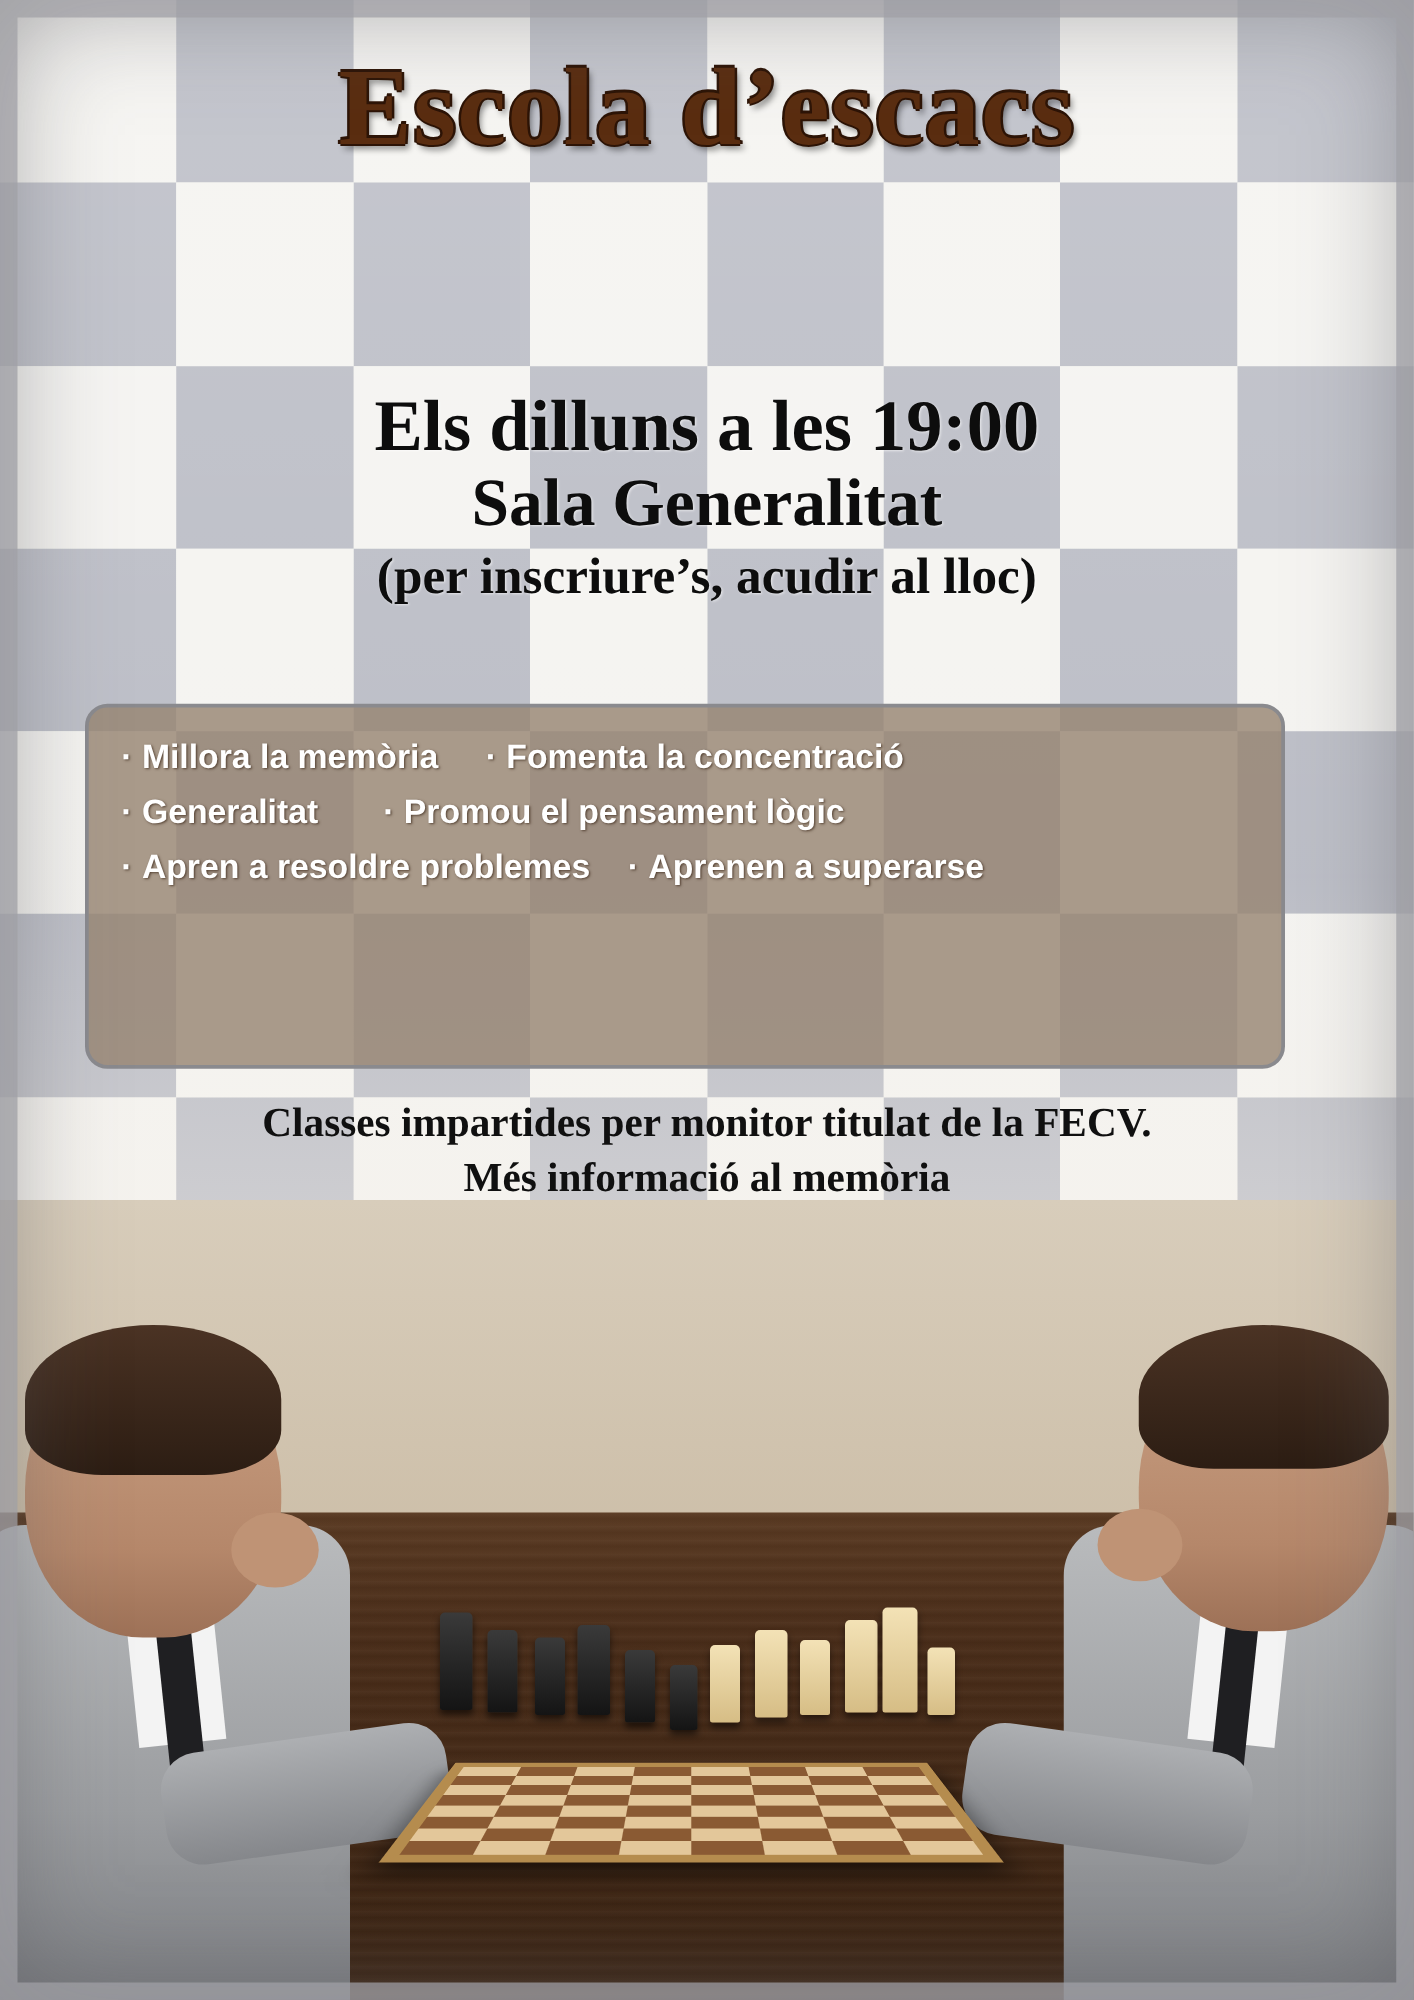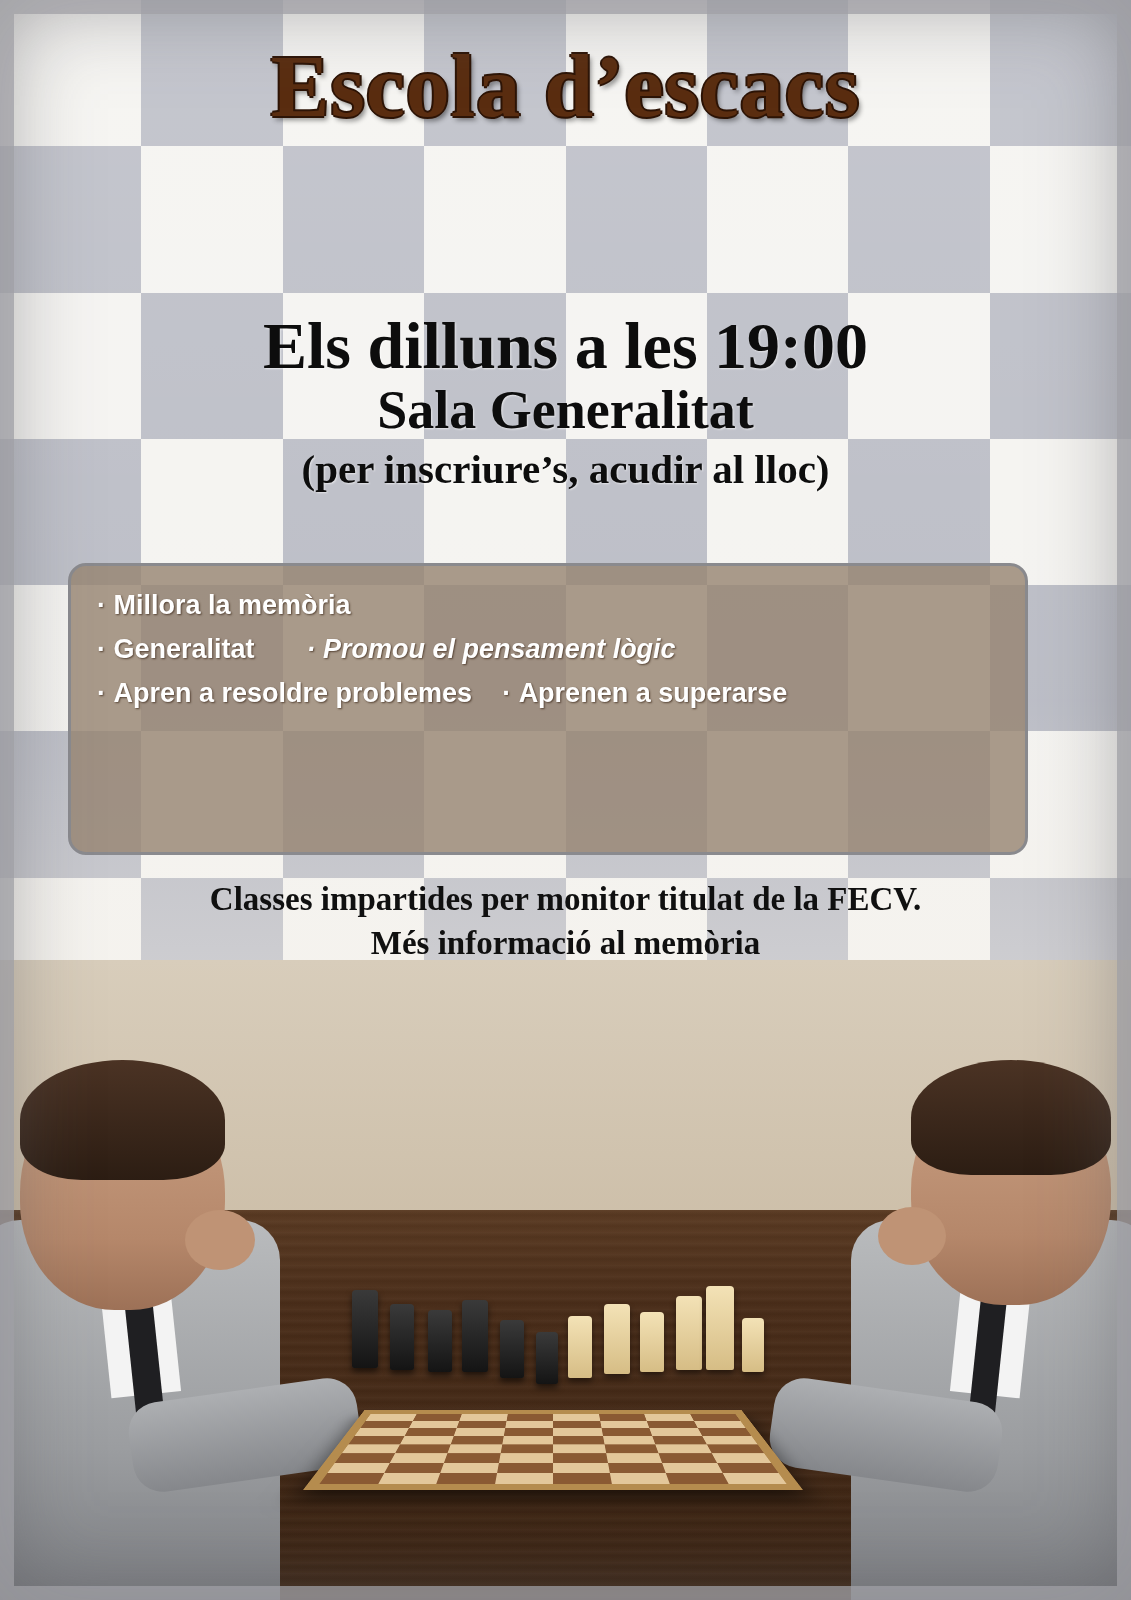--- a/index.html
+++ b/index.html
@@ -81,21 +81,21 @@
   .title-2 { font-size: 88px; margin-top: 6px; }
 
   .subtitle-block {
     position: absolute;
     left: 0; right: 0;
     top: 310px;
     text-align: center;
     color: #0d0d0d;
   }
   .sub-1 {
-    font-size: 66px;
+    font-size: 58px;
     font-weight: bold;
     line-height: 1.08;
     text-shadow: 1px 1px 2px rgba(255,255,255,0.6);
     font-family: Liberation Serif, serif;
   }
   .sub-2 {
     font-size: 54px;
     font-weight: bold;
     line-height: 1.1;
     text-shadow: 1px 1px 2px rgba(255,255,255,0.6);
@@ -131,21 +131,21 @@
   .benefit {
     font-size: 27px;
     font-weight: bold;
     white-space: nowrap;
     text-shadow: 1px 1px 2px rgba(60,40,25,0.75);
   }
   .benefit::before {
     content: "\00B7\00A0";
   }
   .gap-a { margin-left: 38px; }
-  .gap-b { margin-left: 52px; font-style: italic; }
+  .gap-b { margin-left: 52px; }
   .gap-c { margin-left: 30px; }
 
   
   .info {
     position: absolute;
     left: 0; right: 0;
     top: 878px;
     text-align: center;
     color: #101010;
   }
@@ -446,20 +446,21 @@
 
   <div class="subtitle-block">
     <div class="sub-1">Els dilluns a les 19:00</div>
     <div class="sub-2">Sala Generalitat</div>
     <div class="sub-3">(per inscriure’s, acudir al lloc)</div>
   </div>
 
   <div class="benefits">
     <div class="benefit-row">
       <span class="benefit">Millora la memòria</span>
+      <span class="benefit gap-a">Fomenta la concentració</span>
     </div>
     <div class="benefit-row">
       <span class="benefit">Generalitat</span>
       <span class="benefit gap-b">Promou el pensament lògic</span>
     </div>
     <div class="benefit-row">
       <span class="benefit">Apren a resoldre problemes</span>
       <span class="benefit gap-c">Aprenen a superarse</span>
     </div>
   </div>

